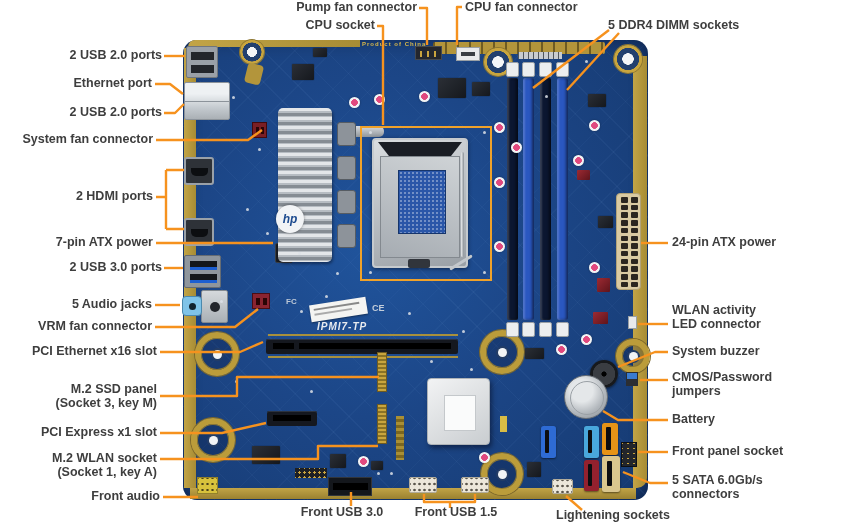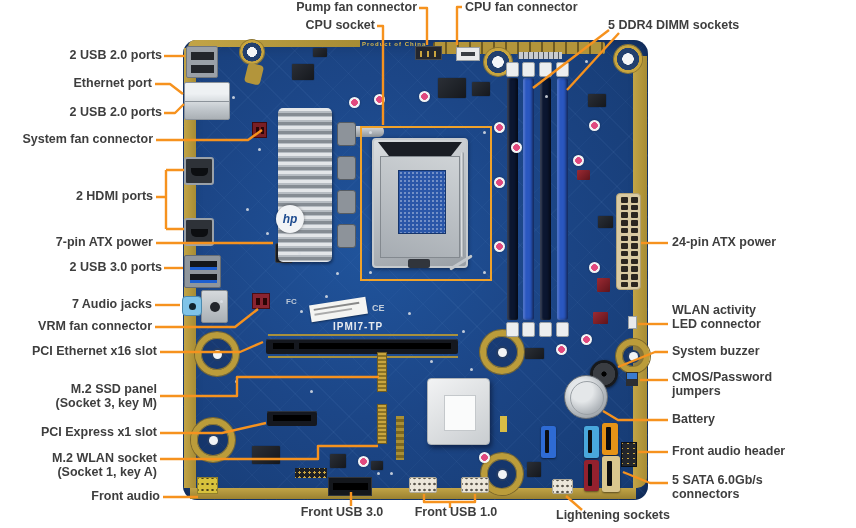--- a/index.html
+++ b/index.html
@@ -244,21 +244,21 @@
 
   <div class="cmp" style="left:276px;top:205px;width:28px;height:28px;border-radius:50%;background:#f2f4f6;box-shadow:0 0 3px rgba(0,0,0,.4);text-align:center;">
     <span style="font-style:italic;font-weight:bold;font-size:12px;line-height:28px;color:#1d4b8f;">hp</span>
   </div>
   <div class="cmp" style="left:310px;top:301px;width:57px;height:17px;background:#f4f4f2;transform:rotate(-9deg);box-shadow:0 1px 2px rgba(0,0,0,.4);">
     <div style="position:absolute;left:4px;top:4px;width:46px;height:2px;background:#888;"></div>
     <div style="position:absolute;left:4px;top:9px;width:38px;height:2px;background:#aaa;"></div>
   </div>
   <div class="cmp" style="left:286px;top:297px;font-size:8px;font-weight:bold;color:#cfd6df;opacity:.9;">FC</div>
   <div class="cmp" style="left:372px;top:303px;font-size:9px;font-weight:bold;color:#d5dbe2;opacity:.9;">CE</div>
-  <div class="cmp" style="left:333px;top:321px;font-size:10px;font-weight:bold;letter-spacing:1px;color:#e8ebef;">IPMI7-TP</div>
+  <div class="cmp" style="left:317px;top:321px;font-size:10px;font-weight:bold;letter-spacing:1px;color:#e8ebef;font-style:italic;">IPMI7-TP</div>
   <div class="cmp" style="left:362px;top:41px;font-size:6px;font-weight:bold;letter-spacing:1px;color:#d8b84a;">Product of China</div>
 
   <div id="deco">
       <div class="cap" style="left: 349px; top: 97px;"></div>
       <div class="cap" style="left: 374px; top: 94px;"></div>
       <div class="cap" style="left: 419px; top: 91px;"></div>
       <div class="cap" style="left: 494px; top: 122px;"></div>
       <div class="cap" style="left: 494px; top: 177px;"></div>
       <div class="cap" style="left: 494px; top: 241px;"></div>
       <div class="cap" style="left: 511px; top: 142px;"></div>
@@ -339,36 +339,36 @@
       <div class="lbl" style="top: 1px; left: 465px;">CPU fan connector</div>
       <div class="lbl r" style="top: 19px; right: 481px;">CPU socket</div>
       <div class="lbl" style="top: 19px; left: 608px;">5 DDR4 DIMM sockets</div>
       <div class="lbl r" style="top: 49px; right: 694px;">2 USB 2.0 ports</div>
       <div class="lbl r" style="top: 77px; right: 704px;">Ethernet port</div>
       <div class="lbl r" style="top: 106px; right: 694px;">2 USB 2.0 ports</div>
       <div class="lbl r" style="top: 133px; right: 703px;">System fan connector</div>
       <div class="lbl r" style="top: 190px; right: 703px;">2 HDMI ports</div>
       <div class="lbl r" style="top: 236px; right: 703px;">7-pin ATX power</div>
       <div class="lbl r" style="top: 261px; right: 694px;">2 USB 3.0 ports</div>
-      <div class="lbl r" style="top: 298px; right: 704px;">7 Audio jacks</div>
+      <div class="lbl r" style="top: 298px; right: 704px;">5 Audio jacks</div>
       <div class="lbl r" style="top: 320px; right: 704px;">VRM fan connector</div>
       <div class="lbl r" style="top: 345px; right: 699px;">PCI Ethernet x16 slot</div>
       <div class="lbl r" style="top: 383px; right: 699px;">M.2 SSD panel
 (Socket 3,  key M)</div>
       <div class="lbl r" style="top: 426px; right: 699px;">PCI Express x1 slot</div>
       <div class="lbl r" style="top: 452px; right: 699px;">M.2 WLAN socket
 (Socket 1,  key A)</div>
       <div class="lbl r" style="top: 490px; right: 696px;">Front audio</div>
       <div class="lbl" style="top: 236px; left: 672px;">24-pin ATX power</div>
       <div class="lbl" style="top: 304px; left: 672px;">WLAN activity
 LED connector</div>
       <div class="lbl" style="top: 345px; left: 672px;">System buzzer</div>
       <div class="lbl" style="top: 371px; left: 672px;">CMOS/Password
 jumpers</div>
       <div class="lbl" style="top: 413px; left: 672px;">Battery</div>
-      <div class="lbl" style="top: 445px; left: 672px;">Front audio header</div>
+      <div class="lbl" style="top: 445px; left: 672px;">Front panel socket</div>
       <div class="lbl" style="top: 474px; left: 672px;">5 SATA 6.0Gb/s
 connectors</div>
       <div class="lbl c" style="top: 506px; left: 342px;">Front USB 3.0</div>
-      <div class="lbl c" style="top: 506px; left: 456px;">Front USB 1.0</div>
+      <div class="lbl c" style="top: 506px; left: 456px;">Front USB 1.5</div>
       <div class="lbl" style="top: 509px; left: 556px;">Lightening sockets</div>
     </div>
 </div>
 
 </body></html>

